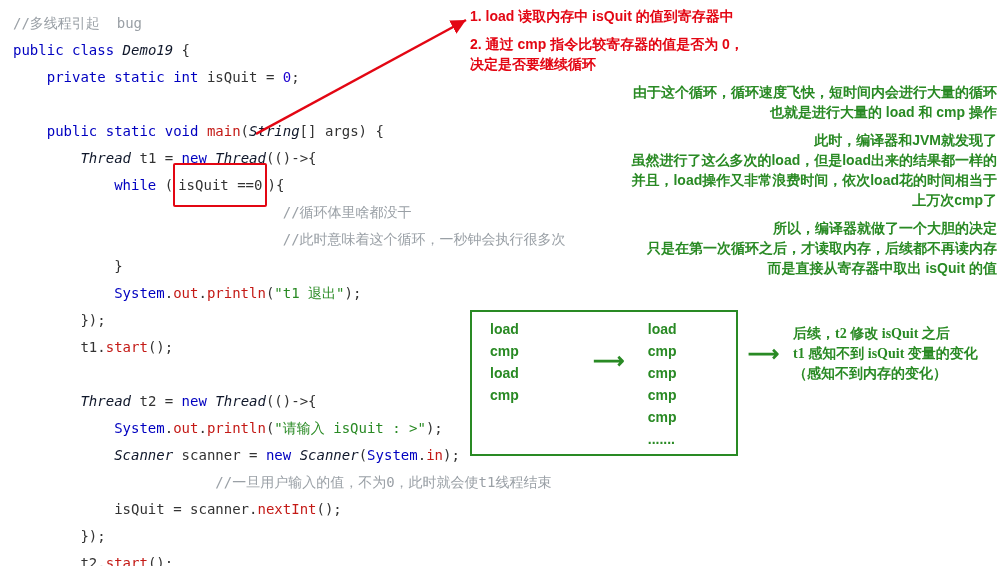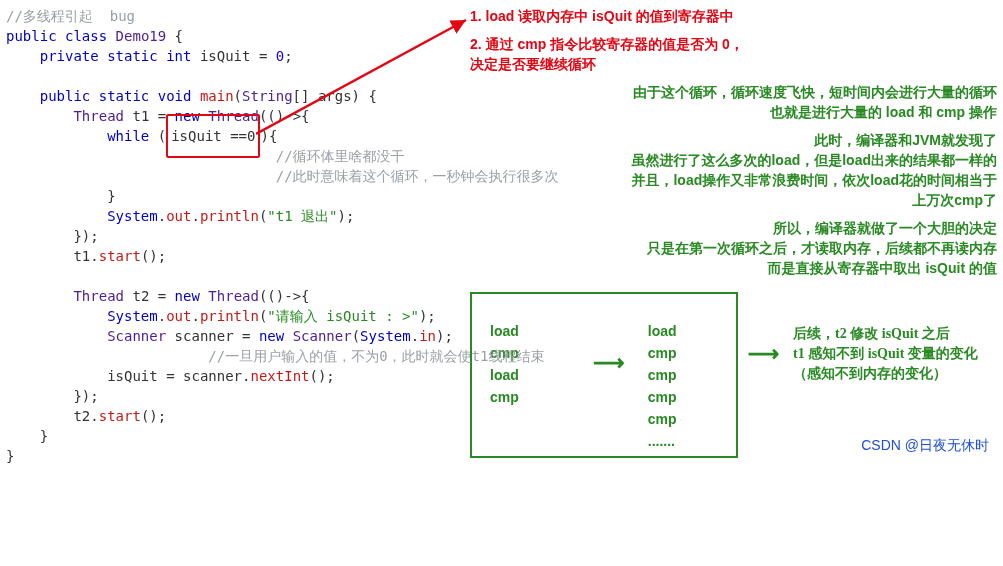--- a/index.html
+++ b/index.html
@@ -12,23 +12,23 @@
     background: #fff;
     color: #333;
     position: relative;
   }
   .row { display: flex; }
   .code-pane {
     width: 460px;
     line-height: 20px;
     position: relative;
   }
-  .line { white-space: pre; margin:0; }
+  .line { white-space: pre; margin:7px; }
   .kw   { color: #0000c0; }
-  .cls  { color: #4c1d95; }         
+  .cls  { color: #0f172a; font-style: italic; }         
   .mth  { color: #c41a16; }         
   .str  { color: #298a24; }         
   .num  { color: #1c00cf; }
   .cmt  { color: #9aa0a6; }
   .sysS { color: #0000c0; }
 
   .hilite {
     border: 2px solid #e30613;
     padding: 12px 3px;
     border-radius: 2px;
@@ -46,26 +46,26 @@
   }
   .red   { color:#e30613; }
   .green { color:#298a24;text-align:right; }
 
   .p { margin: 0 0 8px 0; }
 
   
   .lcbox {
     display:inline-block;
     border:2px solid #298a24;
-    padding:26px 18px 4px 18px;
+    padding:6px 18px 4px 18px;
     font-family: "Microsoft YaHei", sans-serif;
     font-weight:700;
     color:#298a24;
     line-height:22px;
-    margin-top:6px;
+    margin-top:24px;
     vertical-align:top;
   }
   .lccol { display:inline-block; vertical-align:top; text-align:left; }
   .lccol.left  { width:80px; }
   .lccol.right { width:70px; }
   .lcarrow {
     display:inline-block;
     width:70px;
     vertical-align:top;
     padding-top:32px;

